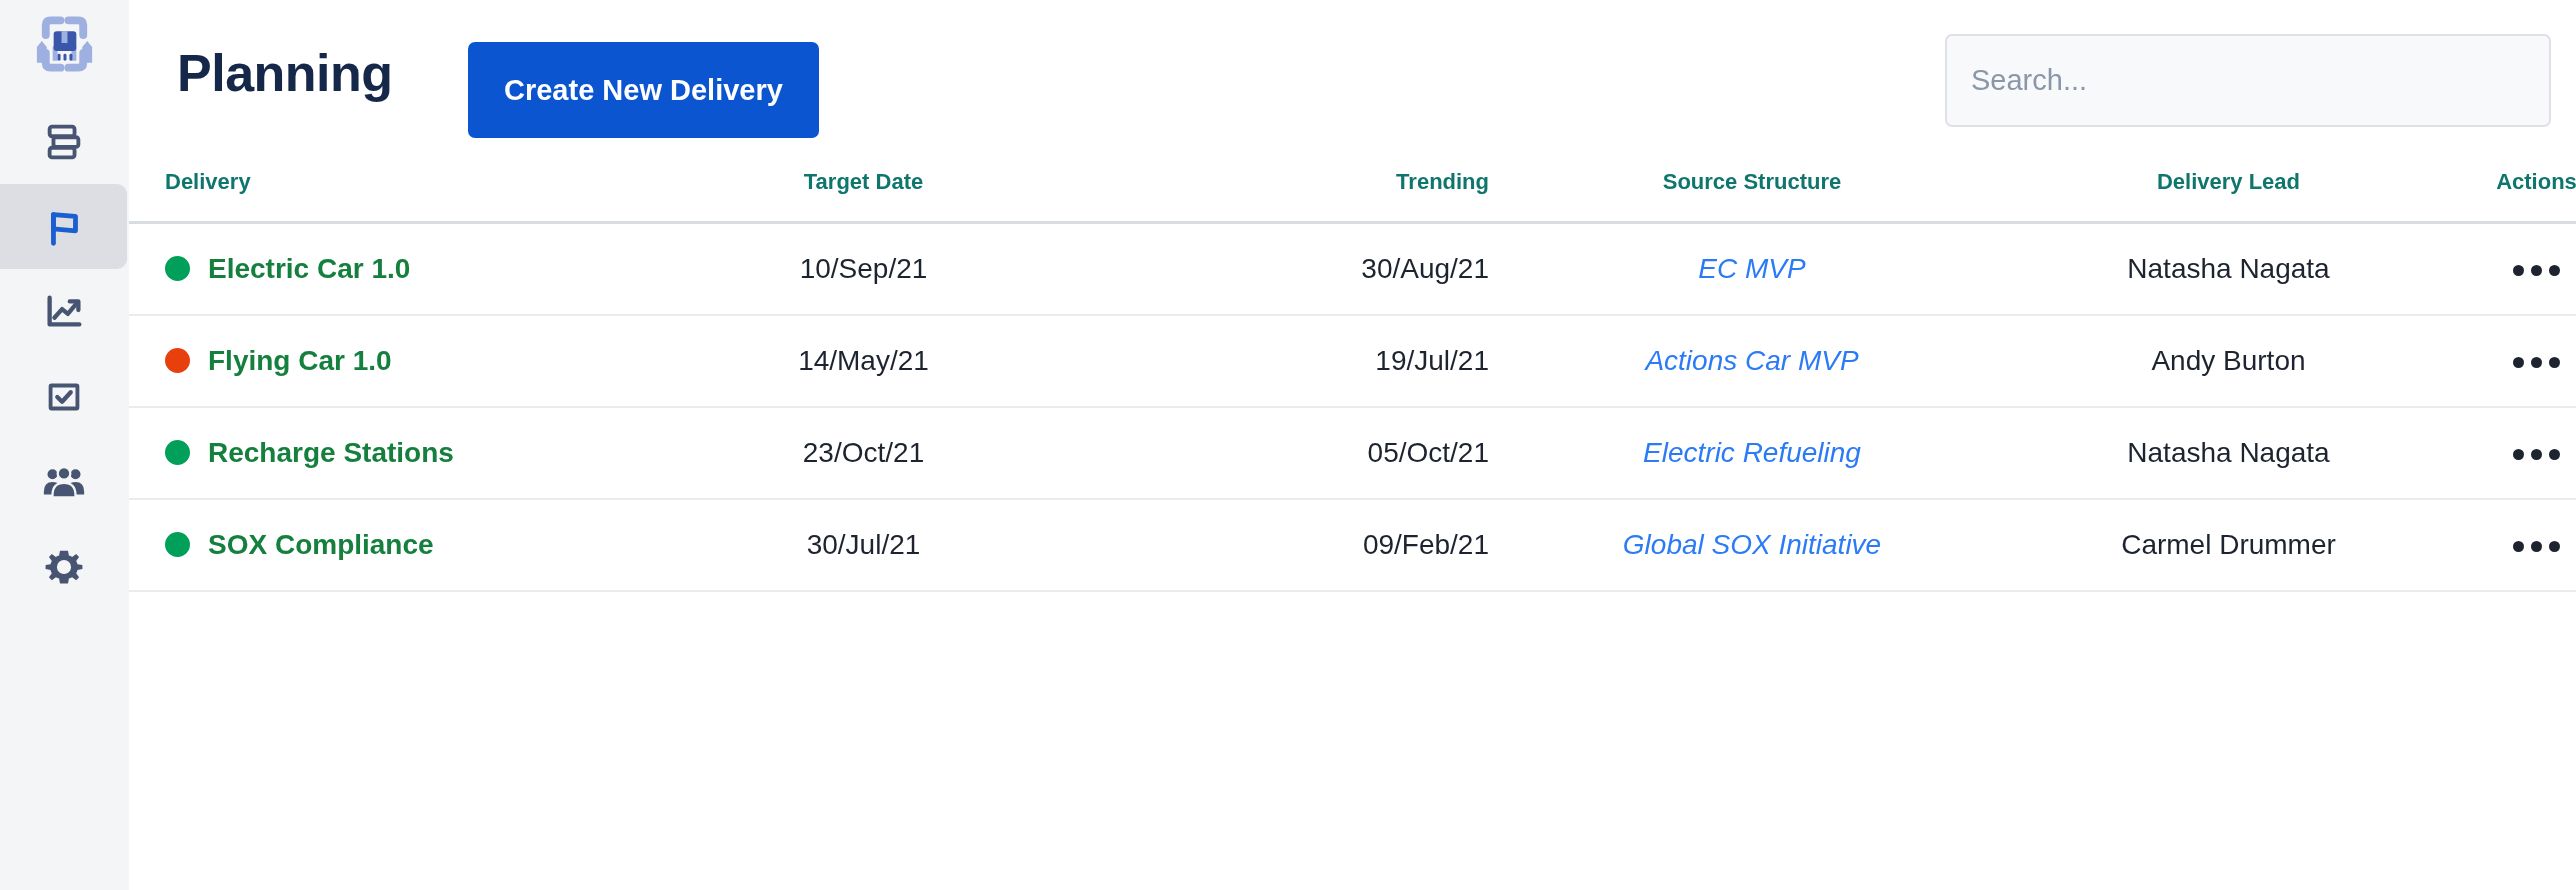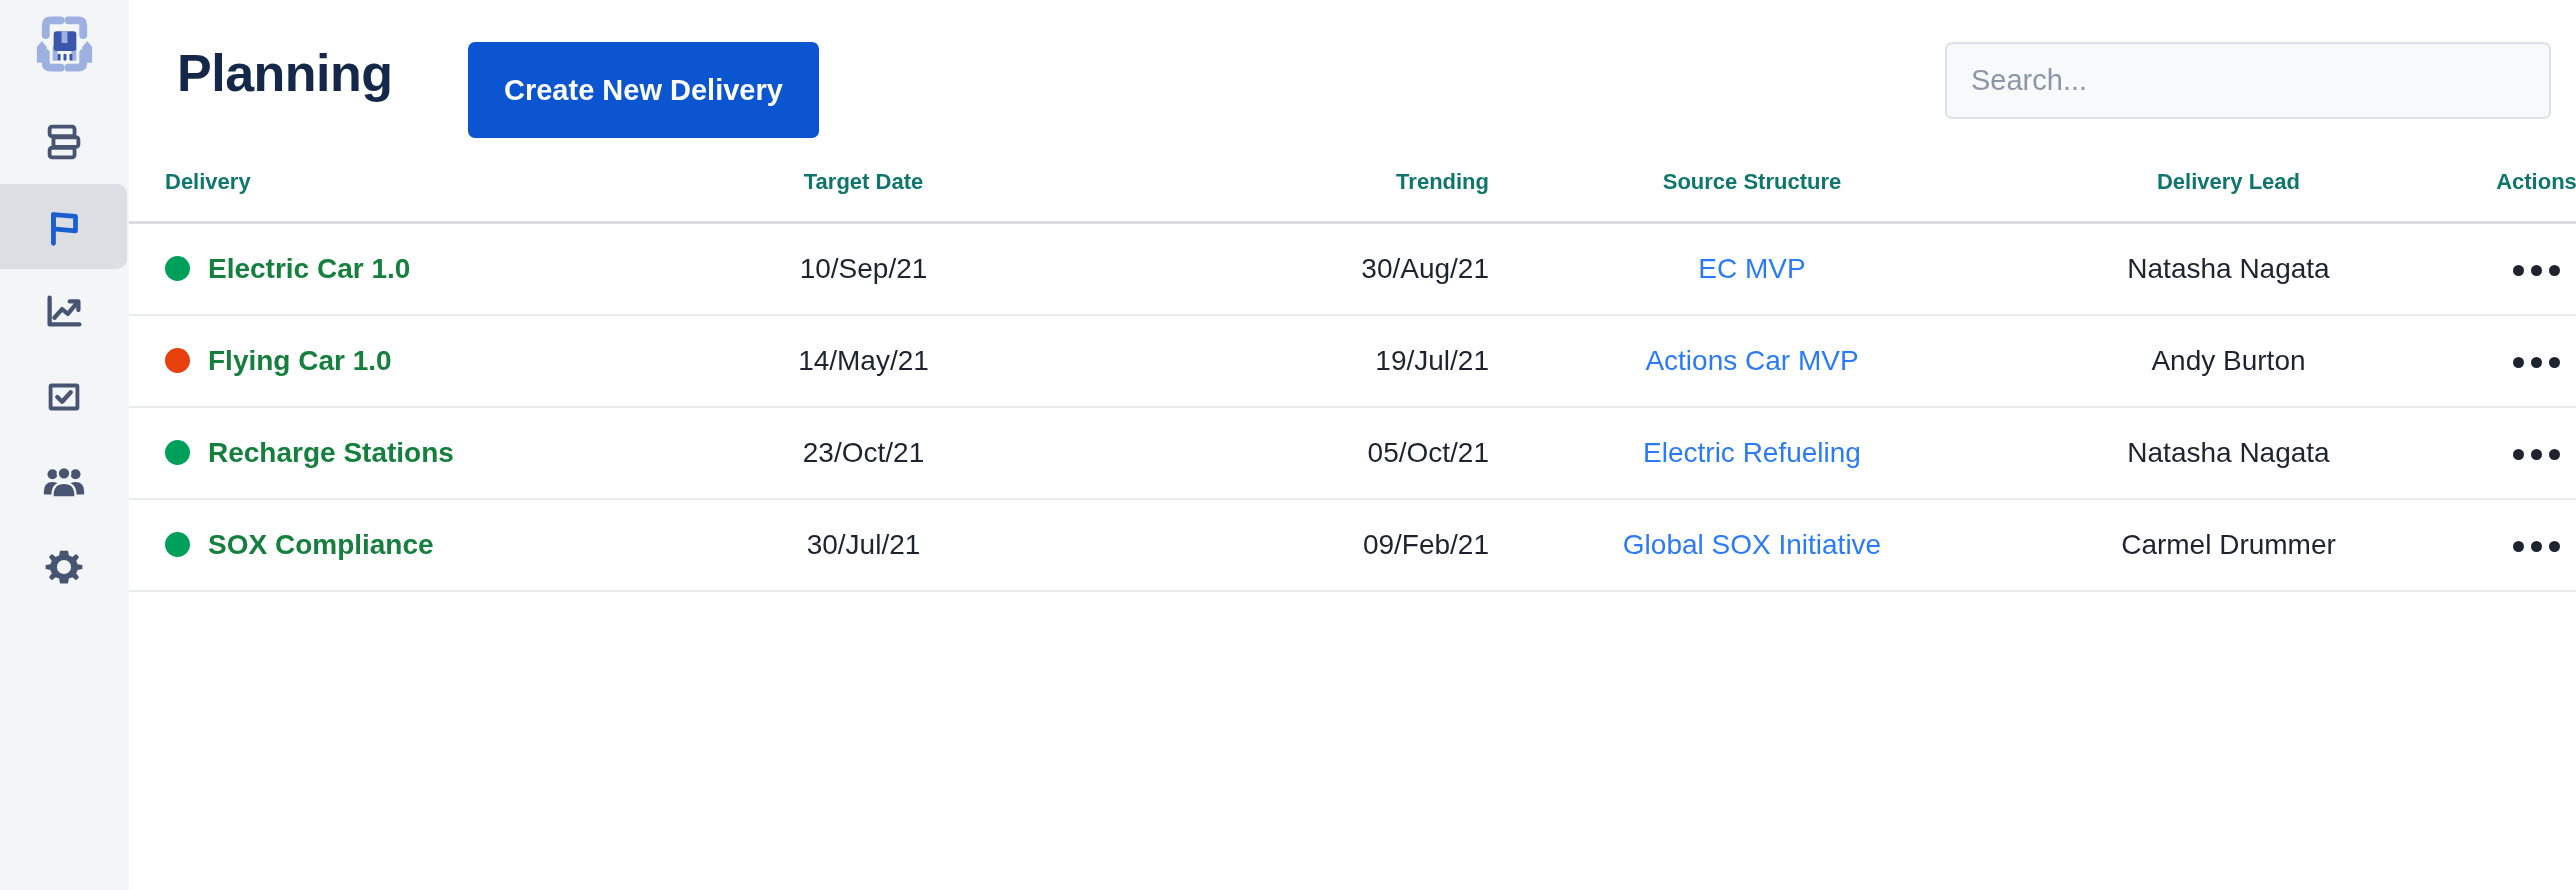--- a/index.html
+++ b/index.html
@@ -89,30 +89,29 @@
     cursor: pointer;
     line-height: 79px;
     white-space: nowrap;
     font-family: "Liberation Sans", "DejaVu Sans", sans-serif;
   }
   .search-box {
     position: absolute;
     left: 1816px;
     top: 34px;
     width: 606px;
-    height: 77px;
+    height: 93px;
     background: #f8f9fb;
     border: 2px solid #dfe1e6;
     border-radius: 7px;
     padding: 0 24px;
     font-size: 29px;
     color: #5a6a80;
     font-family: "Liberation Sans", "DejaVu Sans", sans-serif;
     outline: none;
-    margin-top: 8px;
   }
   .search-box::placeholder { color: #8b97a8; opacity: 1; }
 
   
   .table-wrap {
     position: absolute;
     left: 0;
     top: 169px;
     width: 2447px;
     padding: 0 30px 0 0;
@@ -173,20 +172,21 @@
     text-decoration: none;
     cursor: pointer;
     white-space: nowrap;
   }
   .source-link {
     color: #2a7bf5;
     font-size: 28px;
     text-decoration: none;
     cursor: pointer;
     white-space: nowrap;
+    font-style: italic;
   }
   .lead-name { color: #1d2430; font-size: 28px; }
   .date-text { color: #1d2430; font-size: 28px; }
   .actions-dots {
     display: inline-flex;
     gap: 7px;
     align-items: center;
     justify-content: center;
     cursor: pointer;
     padding: 10px 6px;

